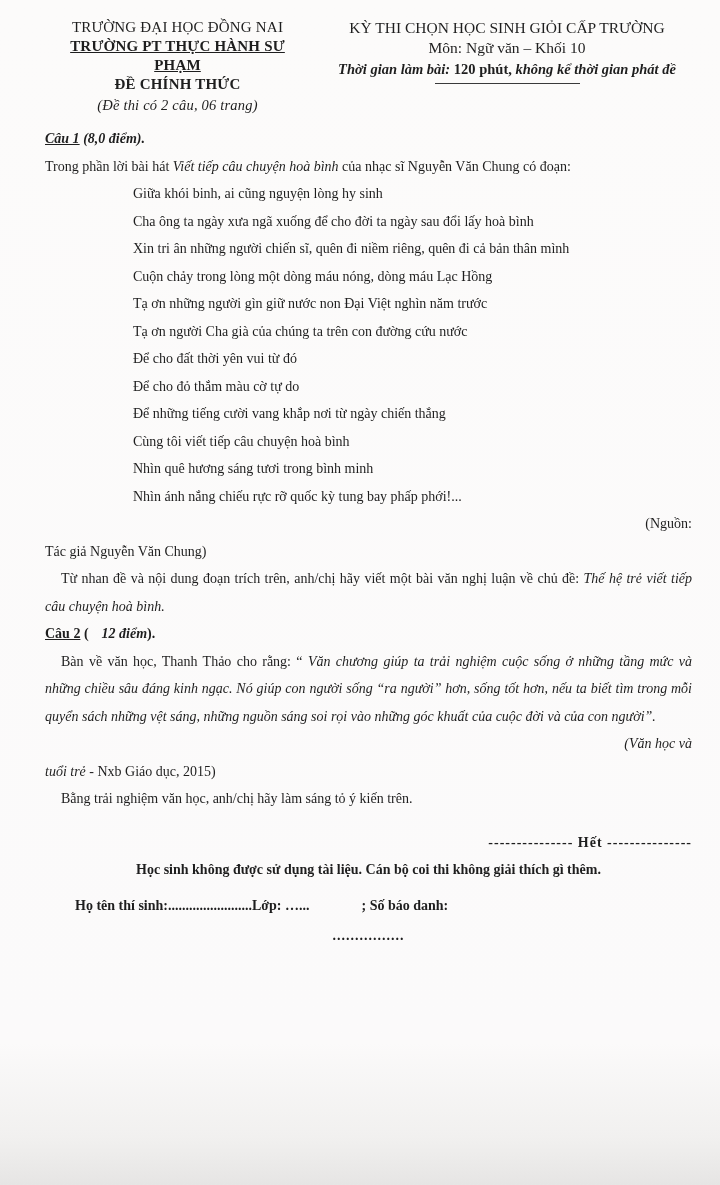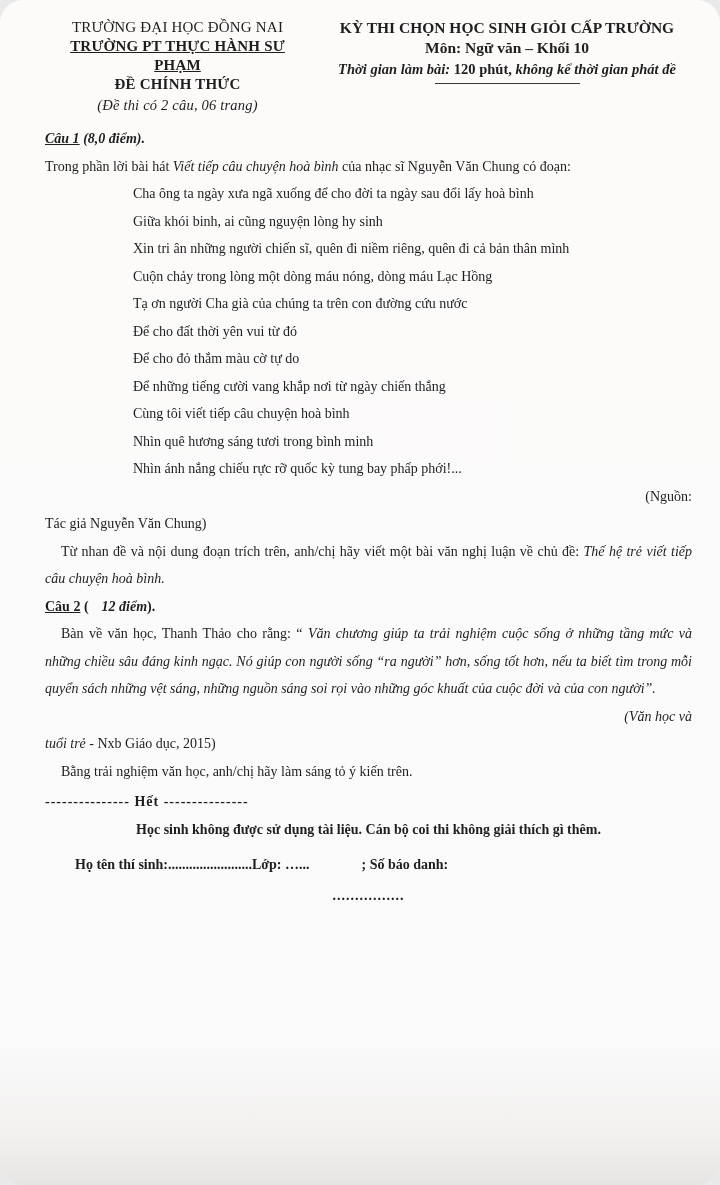--- a/index.html
+++ b/index.html
@@ -6,54 +6,53 @@
   html, body { background: #e9e9e9; }
   .page {
     position: relative;
     width: 720px;
     height: 1185px;
     margin: 0 auto;
     background: linear-gradient(180deg, #fcfbfa 0%, #fbfafa 88%, #f1f0ef 96%, #e6e5e4 100%);
     color: #1e1e1e;
     font-family: "Liberation Serif", "DejaVu Serif", serif;
     overflow: hidden;
-    border-radius: 23px;
   }
   .doc { padding: 18px 28px 0 45px; }
 
   
   .header { display: flex; justify-content: space-between; align-items: flex-start; }
   .header-left { width: 265px; text-align: center; font-size: 15px; line-height: 19px; letter-spacing: .2px; }
   .header-left .l1 { font-weight: normal; }
   .header-left .l2 { font-weight: bold; text-decoration: underline; }
   .header-left .l3 { font-weight: bold; }
   .header-left .l4 { font-style: italic; font-size: 14.5px; margin-top: 2px; }
   .header-right { width: 370px; text-align: center; font-size: 15.5px; line-height: 20px; }
-  .header-right .r1, .header-right .r2, .header-right .r3 { font-weight: bold; }
+  .header-right .r1, .header-right .r2, .header-right .r3 { font-weight: normal; }
   .header-right .r4 { font-size: 14.5px; font-weight: bold; margin-top: 1px; white-space: nowrap; }
   .header-right .r4 .it { font-style: italic; }
   .header-divider { width: 145px; border-bottom: 1.5px solid #3a3a3a; margin: 4px auto 0 auto; }
 
   
   .content { margin-top: 10px; font-size: 14px; line-height: 27.5px; }
   .q-heading { font-weight: bold; }
   .q-heading .q-title { font-style: italic; text-decoration: underline; }
   .q-heading .q-pts { font-style: italic; }
   .q-heading.q2 .q-title { font-style: normal; }
   .q-heading.q2 .q-pts-it { font-style: italic; margin-left: 13px; }
   p.body-par { text-align: justify; }
   p.indent { text-indent: 16px; }
   .it { font-style: italic; }
   .lyrics { margin-left: 88px; }
   .lyric-line { text-align: justify; }
   .src-right { text-align: right; }
   .src-left { text-align: left; }
 
   
-  .het-line { text-align: left; font-weight: bold; margin-top: 3px; letter-spacing: 1px; }
+  .het-line { text-align: right; font-weight: bold; margin-top: 16px; letter-spacing: 1px; }
   .notice { text-align: center; font-weight: bold; padding: 0 30px; }
   .fields { font-weight: bold; padding-left: 30px; margin-top: 8px; }
   .fields .gap { display: inline-block; width: 52px; }
   .bottom-dots { text-align: center; font-weight: bold; letter-spacing: 1px; margin-top: 3px; }
 </style>
 </head>
 <body>
 
 <div class="page">
   <div class="doc">
@@ -73,24 +72,25 @@
       </div>
     </div>
 
     <div class="content">
 
       <div class="q-heading"><span class="q-title">Câu 1</span><span class="q-pts"> (8,0 điểm).</span></div>
 
       <p class="body-par"><span>Trong phần lời bài hát </span><span class="it">Viết tiếp câu chuyện hoà bình</span><span> của nhạc sĩ Nguyễn Văn Chung có đoạn:</span></p>
 
       <div class="lyrics">
+        <div class="lyric-line">Giữa khói binh, ai cũng nguyện lòng hy sinh</div>
         <div class="lyric-line">Cha ông ta ngày xưa ngã xuống để cho đời ta ngày sau đổi lấy hoà bình</div>
-        <div class="lyric-line">Giữa khói binh, ai cũng nguyện lòng hy sinh</div>
         <div class="lyric-line">Xin tri ân những người chiến sĩ, quên đi niềm riêng, quên đi cả bản thân mình</div>
         <div class="lyric-line">Cuộn chảy trong lòng một dòng máu nóng, dòng máu Lạc Hồng</div>
+        <div class="lyric-line">Tạ ơn những người gìn giữ nước non Đại Việt nghìn năm trước</div>
         <div class="lyric-line">Tạ ơn người Cha già của chúng ta trên con đường cứu nước</div>
         <div class="lyric-line">Để cho đất thời yên vui từ đó</div>
         <div class="lyric-line">Để cho đỏ thắm màu cờ tự do</div>
         <div class="lyric-line">Để những tiếng cười vang khắp nơi từ ngày chiến thắng</div>
         <div class="lyric-line">Cùng tôi viết tiếp câu chuyện hoà bình</div>
         <div class="lyric-line">Nhìn quê hương sáng tươi trong bình minh</div>
         <div class="lyric-line">Nhìn ánh nắng chiếu rực rỡ quốc kỳ tung bay phấp phới!...</div>
       </div>
 
       <div class="src-right">(Nguồn:</div>

